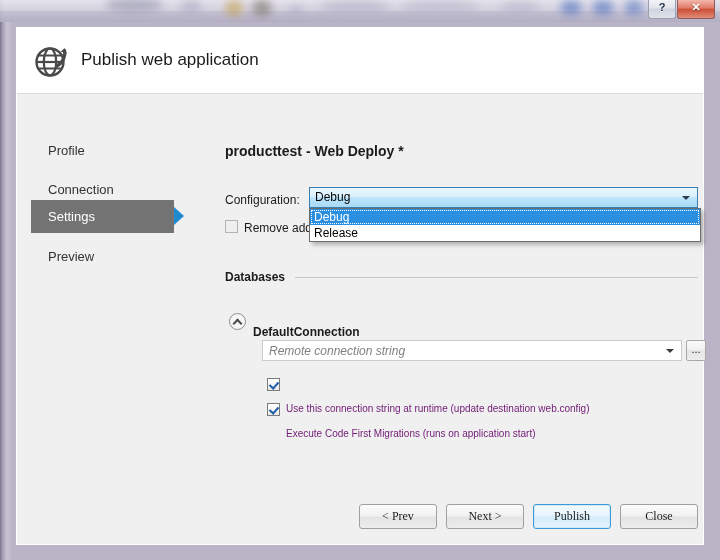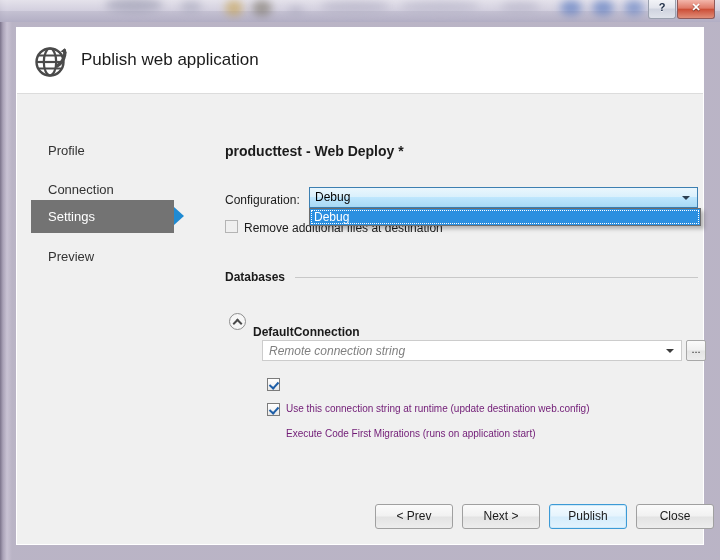--- a/index.html
+++ b/index.html
@@ -372,22 +372,22 @@
     left: 19px; top: 1px;
     font-size: 10px;
     color: #701a75;
     white-space: nowrap;
     margin-top: 24px;
   }
 
   
   #footer {
     position: absolute;
-    left: 16px; bottom: 0;
-    width: 688px; height: 56px;
+    left: 0; bottom: 0;
+    width: 688px; height: 56px; font-family: Liberation Serif, serif;
   }
   .dialog-button {
     position: absolute;
     top: 16px;
     width: 78px; height: 25px;
     border: 1px solid #a0a0a0;
     border-radius: 3px;
     background: linear-gradient(to bottom, #fbfbfb 0%, #f1f1f1 48%, #e3e3e3 52%, #ededed 100%);
     box-sizing: border-box;
     text-align: center;
@@ -474,20 +474,23 @@
 
       <div id="configuration-combo">
         <div id="configuration-combo-text">Debug</div>
         <div id="configuration-combo-arrow"></div>
       </div>
 
       <div id="configuration-dropdown">
         <div class="dropdown-option highlighted">
           <span>Debug</span>
         </div>
+        <div class="dropdown-option">
+          <span>Release</span>
+        </div>
       </div>
 
       <div id="databases-group-label">Databases</div>
       <div id="databases-separator"></div>
 
       <div id="default-connection-row">
         <div id="expander-icon"></div>
         <div id="default-connection-label">DefaultConnection</div>
       </div>
 

